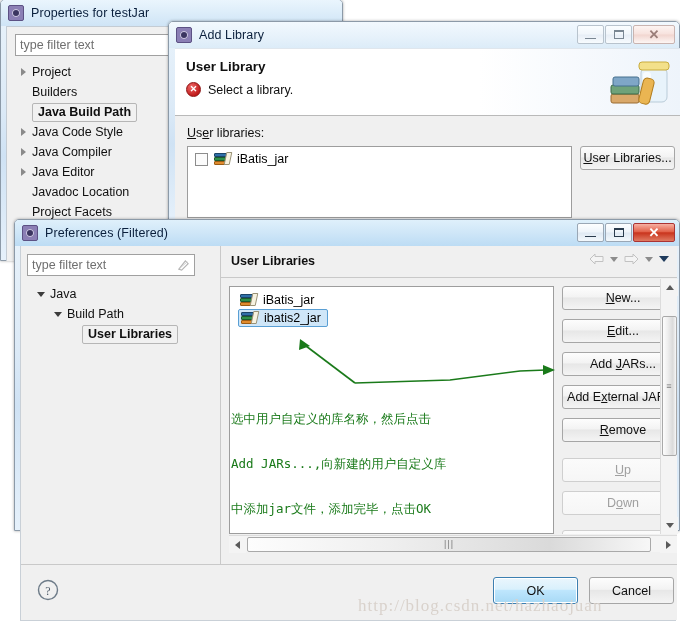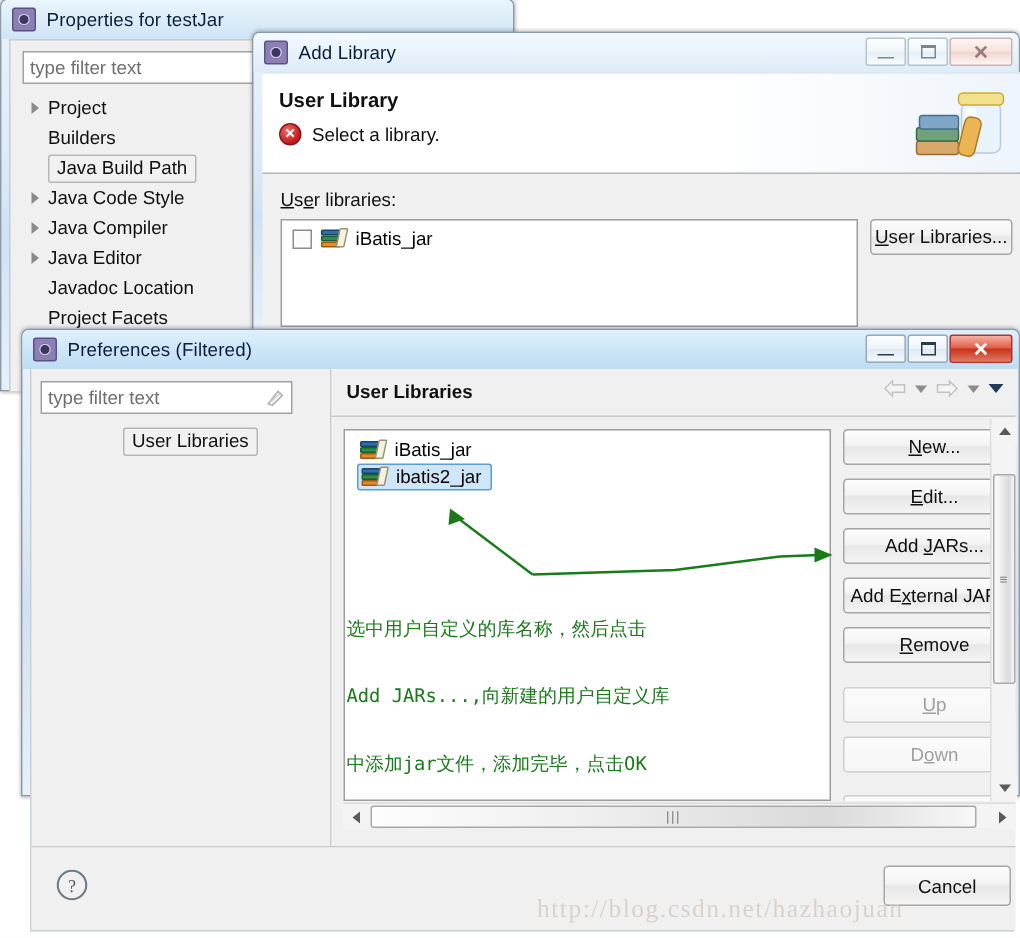--- a/index.html
+++ b/index.html
@@ -85,21 +85,21 @@
   .filterbox .ph{flex:1;}
   .filter-icon{ width:13px;height:13px;opacity:.55; }
 
   .tree { padding: 6px 0 0 8px; }
   .tnode { display:flex; align-items:center; height:20px; font-size:12.5px; color:#101010; white-space:nowrap;}
   .arrow-r{ width:0;height:0;border-left:5px solid #8a8a8a;border-top:4px solid transparent;border-bottom:4px solid transparent; margin-right:6px; flex:0 0 5px;}
   .arrow-d{ width:0;height:0;border-top:5px solid #3c3c3c;border-left:4px solid transparent;border-right:4px solid transparent; margin-right:5px; flex:0 0 8px;}
   .tspace{ width:11px; flex:0 0 11px;}
   .selbox{
     border:1px solid #b6b6b6; background:#f1f1f1; border-radius:2px;
-    padding:0 5px; line-height:17px; height:19px;
+    padding:0 5px; line-height:17px; height:19px;font-weight:bold;
   }
 
   .btn{
     border:1px solid #a6a6a6; border-radius:3px;
     background: linear-gradient(to bottom,#fdfdfd 0%,#f3f3f3 45%,#e7e7e7 50%,#f4f4f4 100%);
     font-size:12.5px; color:#101010;
     display:flex;align-items:center;justify-content:center;
     white-space:nowrap; overflow:hidden;
   }
   .btn.disabled{ color:#a0a0a0; border-color:#cfcfcf;
@@ -280,20 +280,28 @@
 
       <div style="position:absolute;left:6px;top:8px;width:191px;height:310px;">
         <div class="filterbox" style="width:168px;">
           <span class="ph">type filter text</span>
           <svg class="filter-icon" viewBox="0 0 14 14">
             <path d="M2 11 L9 2 L12 5 L5 12 Z" fill="none" stroke="#777" stroke-width="1.2"></path>
             <path d="M3 10 L11 3" stroke="#999" stroke-width="1"></path>
           </svg>
         </div>
         <div class="tree" style="padding-left:10px;padding-top:8px;">
+          <div class="tnode">
+            <span class="arrow-d"></span>
+            <span>Java</span>
+          </div>
+          <div class="tnode" style="padding-left:17px;">
+            <span class="arrow-d"></span>
+            <span>Build Path</span>
+          </div>
           <div class="tnode" style="padding-left:45px;">
             <span class="selbox">User Libraries</span>
           </div>
         </div>
       </div>
 
       <div style="position:absolute;left:199px;top:0px;width:1px;height:318px;background:#c9c9c9;"></div>
 
       <div style="position:absolute;left:200px;top:0px;width:456px;height:318px;background:#f0f0f0;">
 
@@ -394,20 +402,23 @@
         </div>
       </div>
 
       <div style="position:absolute;left:0;top:318px;width:656px;height:1px;background:#c9c9c9;"></div>
 
       <div style="position:absolute;left:0;top:319px;width:656px;height:55px;background:#f0f0f0;">
         <svg width="22" height="22" style="position:absolute;left:16px;top:14px;" viewBox="0 0 22 22">
           <circle cx="11" cy="11" r="9.5" fill="none" stroke="#6d7b88" stroke-width="1.4"></circle>
           <text x="11" y="15.5" font-size="12" text-anchor="middle" fill="#4a5866" font-family="Liberation Serif, serif">?</text>
         </svg>
+        <div class="btn primary" style="position:absolute;left:472px;top:12px;width:85px;height:27px;">
+          <span>OK</span>
+        </div>
         <div class="btn" style="position:absolute;left:568px;top:12px;width:85px;height:27px;">
           <span>Cancel</span>
         </div>
       </div>
     </div>
   </div>
 
   <svg style="position:absolute;left:0;top:0;width:680px;height:625px;pointer-events:none;" viewBox="0 0 680 625">
 
     <path d="M355,383 L306,346" stroke="#1a7a1a" stroke-width="1.6" fill="none"></path>

